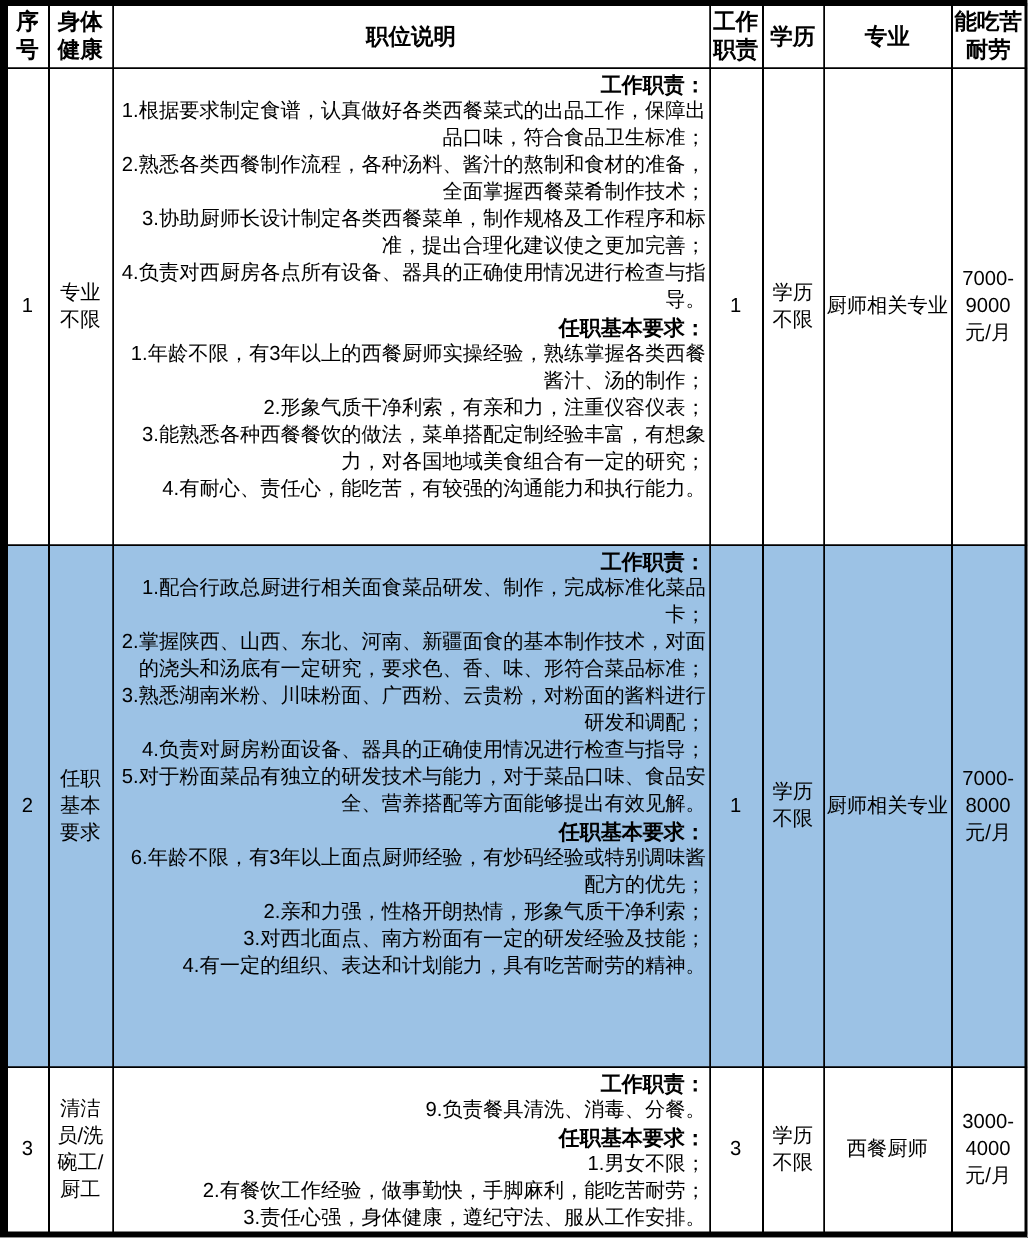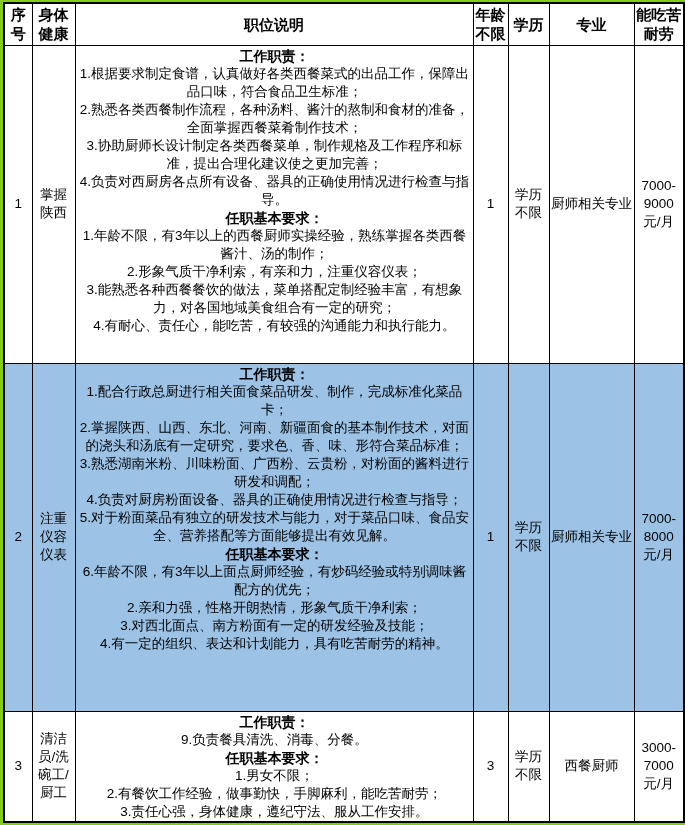--- a/index.html
+++ b/index.html
@@ -7,21 +7,21 @@
     padding: 0;
     background: #ffffff;
     color: #000000;
     font-family: "Liberation Sans", "DejaVu Sans", sans-serif;
   }
   .page {
     width: 685px;
     height: 825px;
     box-sizing: border-box;
     padding: 2px 2px 1px 3px;
-    background: #84cc16;
+    background: #000000;
     overflow: hidden;
   }
   table.recruitment {
     border-collapse: collapse;
     table-layout: fixed;
     width: 680px;
     border: 2px solid #000;
   }
   th, td {
     border: 1px solid #000;
@@ -45,21 +45,21 @@
   td.c-center {
     text-align: center;
     vertical-align: middle;
     font-size: 13.5px;
     line-height: 18px;
     padding: 0 1px;
     word-break: break-all;
   }
   td.c-desc {
     vertical-align: top;
-    text-align: center;
+    text-align: right;
     font-size: 13.5px;
     line-height: 18px;
     padding: 1px 2px 0 3px;
     word-break: break-all;
     margin-left: 26px;
   }
   .section-label {
     font-weight: bold;
     font-size: 14px;
   }
@@ -84,30 +84,30 @@
       <col style="width:35px">
       <col style="width:41px">
       <col style="width:85px">
       <col style="width:50px">
     </colgroup>
     <thead>
       <tr>
         <th>序号</th>
         <th>身体健康</th>
         <th>职位说明</th>
-        <th>年龄不限</th>
+        <th>工作职责</th>
         <th>学历</th>
         <th>专业</th>
         <th>能吃苦耐劳</th>
       </tr>
     </thead>
     <tbody id="rows">
         <tr class="plain">
     <td class="c-center">1</td>
-    <td class="c-center">掌握陕西</td>
+    <td class="c-center">专业不限</td>
     <td class="c-desc">
       <div class="section-label">工作职责：</div>
       <div class="section-body">1.根据要求制定食谱，认真做好各类西餐菜式的出品工作，保障出品口味，符合食品卫生标准；
 2.熟悉各类西餐制作流程，各种汤料、酱汁的熬制和食材的准备，全面掌握西餐菜肴制作技术；
 3.协助厨师长设计制定各类西餐菜单，制作规格及工作程序和标准，提出合理化建议使之更加完善；
 4.负责对西厨房各点所有设备、器具的正确使用情况进行检查与指导。</div>
       <div class="section-label">任职基本要求：</div>
       <div class="section-body">1.年龄不限，有3年以上的西餐厨师实操经验，熟练掌握各类西餐酱汁、汤的制作；
 2.形象气质干净利索，有亲和力，注重仪容仪表；
 3.能熟悉各种西餐餐饮的做法，菜单搭配定制经验丰富，有想象力，对各国地域美食组合有一定的研究；
@@ -115,21 +115,21 @@
     </td>
     <td class="c-center">1</td>
     <td class="c-center">学历不限</td>
     <td class="c-center">厨师相关专业</td>
     <td class="c-center c-salary">7000-
 9000
 元/月</td>
   </tr>
         <tr class="highlighted">
     <td class="c-center">2</td>
-    <td class="c-center">注重仪容仪表</td>
+    <td class="c-center">任职基本要求</td>
     <td class="c-desc">
       <div class="section-label">工作职责：</div>
       <div class="section-body">1.配合行政总厨进行相关面食菜品研发、制作，完成标准化菜品卡；
 2.掌握陕西、山西、东北、河南、新疆面食的基本制作技术，对面的浇头和汤底有一定研究，要求色、香、味、形符合菜品标准；
 3.熟悉湖南米粉、川味粉面、广西粉、云贵粉，对粉面的酱料进行研发和调配；
 4.负责对厨房粉面设备、器具的正确使用情况进行检查与指导；
 5.对于粉面菜品有独立的研发技术与能力，对于菜品口味、食品安全、营养搭配等方面能够提出有效见解。</div>
       <div class="section-label">任职基本要求：</div>
       <div class="section-body">6.年龄不限，有3年以上面点厨师经验，有炒码经验或特别调味酱配方的优先；
 2.亲和力强，性格开朗热情，形象气质干净利索；
@@ -151,18 +151,18 @@
       <div class="section-body">9.负责餐具清洗、消毒、分餐。</div>
       <div class="section-label">任职基本要求：</div>
       <div class="section-body">1.男女不限；
 2.有餐饮工作经验，做事勤快，手脚麻利，能吃苦耐劳；
 3.责任心强，身体健康，遵纪守法、服从工作安排。</div>
     </td>
     <td class="c-center">3</td>
     <td class="c-center">学历不限</td>
     <td class="c-center">西餐厨师</td>
     <td class="c-center c-salary">3000-
-7000
+4000
 元/月</td>
   </tr>
       </tbody>
   </table>
 </div>
 
 </body></html>

